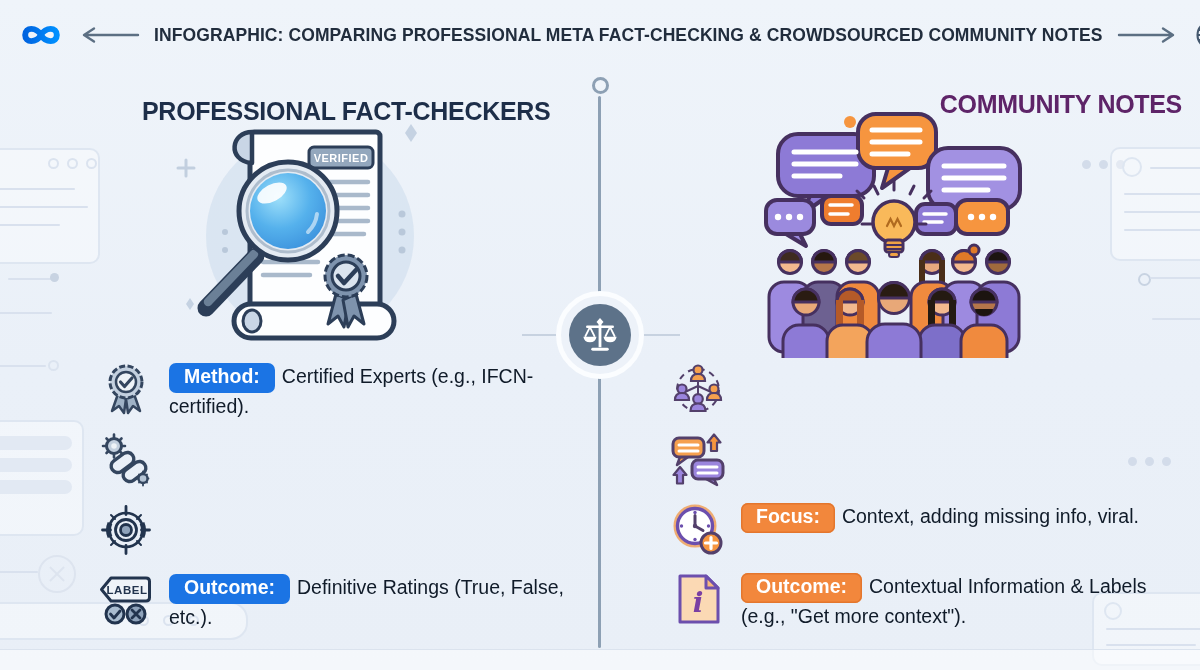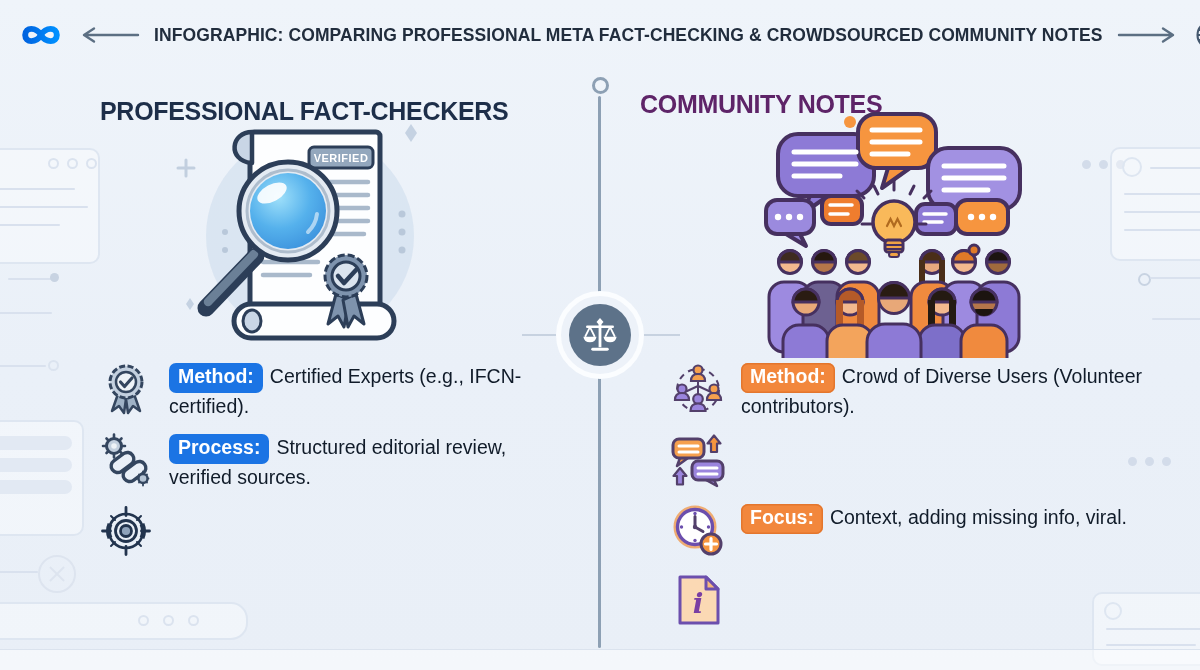--- a/index.html
+++ b/index.html
@@ -14,41 +14,41 @@
   .wdot{width:7px;height:7px;border:2px solid #dbe3ef;border-radius:50%;}
   .wdot.f{background:#d3dcea;border-color:#d3dcea;width:5px;height:5px;}
   .pillrow{height:14px;border-radius:7px;background:#e2e9f3;margin:8px 10px;}
   .xcircle{width:34px;height:34px;border:2px solid #dde4ef;border-radius:50%;position:relative;}
   .xcircle:before,.xcircle:after{content:"";position:absolute;left:7px;top:16px;width:20px;height:2px;background:#dde4ef;}
   .xcircle:before{transform:rotate(45deg);} .xcircle:after{transform:rotate(-45deg);}
   
   .topbar{position:absolute;left:0;top:12px;width:1200px;height:46px;display:flex;align-items:center;gap:14px;padding:0 18px;box-sizing:border-box;}
   .topbar .title{flex:1;text-align:center;font-size:17.5px;font-weight:700;color:#212d3d;letter-spacing:.1px;white-space:nowrap;}
   
-  .col-title{position:absolute;font-size:25px;font-weight:700;letter-spacing:-.3px;white-space:nowrap;}
+  .col-title{position:absolute;font-size:25px;font-weight:700;letter-spacing:-.3px;white-space:nowrap;margin-left:42px;}
   .col-title.left{left:100px;top:76px;color:#1d2e49;}
-  .col-title.right{left:640px;top:69px;width:500px;text-align:left;color:#5e2468;}
+  .col-title.right{left:640px;top:69px;width:500px;text-align:right;color:#5e2468;}
   
   .vline{position:absolute;left:598px;top:96px;width:3px;height:552px;background:#8da0b4;border-radius:2px;}
   .vline-cap{position:absolute;left:592px;top:77px;width:11px;height:11px;border:3px solid #8da0b4;border-radius:50%;background:#eff4fa;}
   .emblem-ring{position:absolute;left:556px;top:291px;width:88px;height:88px;border-radius:50%;
                background:#edf2f9;border:5px solid #fbfdff;box-sizing:border-box;
                display:flex;align-items:center;justify-content:center;}
   .emblem{width:62px;height:62px;border-radius:50%;background:#5d7289;display:flex;align-items:center;justify-content:center;}
   .stub{position:absolute;top:334px;height:2px;background:#c7d2e0;}
   
   .illus{position:absolute;}
   
   .items{position:absolute;display:flex;flex-direction:column;}
   .items.left{left:98px;top:361px;width:466px;}
   .items.right{left:670px;top:361px;width:480px;}
   .item{display:flex;align-items:flex-start;gap:15px;min-height:58px;margin-bottom:12px;}
   .item-icon{flex:0 0 56px;width:56px;height:56px;}
   .item-text{margin:2px 0 0 0;font-size:19.5px;line-height:27.5px;color:#101b29;}
-  .pill{display:inline-block;color:#fff;font-weight:700;padding:0px 9px 2px;border-radius:7px;margin-right:7px;}
+  .pill{display:inline-block;color:#fff;font-weight:700;padding:0px 15px 2px;border-radius:7px;margin-right:7px;}
   .pill.blue{background:#1b74e4;}
   .pill.orange{background:#f2873c;box-shadow:inset 0 0 0 1.5px #e4762d;}
   
   .footer-strip{position:absolute;left:0;bottom:0;width:1200px;height:20px;background:rgba(255,255,255,.5);border-top:1.5px solid #dbe3ee;}
 </style>
 </head>
 <body>
 
 <div id="stage">
 
@@ -329,43 +329,55 @@
           <circle cx="16" cy="14" r="7.5" fill="#c3d0df" stroke="#34465f" stroke-width="3"></circle>
           <circle cx="16" cy="14" r="2.8" fill="#eef3f8"></circle>
           <rect x="12" y="24" width="25" height="13" rx="6.5" fill="none" stroke="#34465f" stroke-width="3.4" transform="rotate(-36 24.5 30.5)"></rect>
           <rect x="24" y="33" width="25" height="13" rx="6.5" fill="none" stroke="#34465f" stroke-width="3.4" transform="rotate(-36 36.5 39.5)"></rect>
           <g stroke="#34465f" stroke-width="1.8" stroke-linecap="round">
             <path d="M45 39.5 v3 M45 50.5 v3 M39.5 46.5 h3 M47.5 46.5 h3 M41 42.5 l2 2 M47 48.5 l2 2 M49 42.5 l-2 2 M43 48.5 l-2 2"></path>
           </g>
           <circle cx="45" cy="46.5" r="4.5" fill="#b6c5d6" stroke="#34465f" stroke-width="2.4"></circle>
         </svg>
       </span>
-      <p class="item-text">
-        <span class="pill blue">Process:</span><span>Structured editorial review, verified sources.</span>
-      </p>
     </div>
 
     <div class="item">
       <span class="item-icon">
         <svg width="56" height="56" viewBox="0 0 56 56">
           <circle cx="28" cy="28" r="17" fill="none" stroke="#22344e" stroke-width="2.6"></circle>
           <path d="M12 35 A17.5 17.5 0 0 1 12 21" fill="none" stroke="#22344e" stroke-width="5"></path>
           <path d="M44 21 A17.5 17.5 0 0 1 44 35" fill="none" stroke="#22344e" stroke-width="5"></path>
           <circle cx="28" cy="28" r="10.5" fill="none" stroke="#22344e" stroke-width="2.8"></circle>
           <circle cx="28" cy="28" r="5.5" fill="#8fa3bb" stroke="#22344e" stroke-width="2.8"></circle>
           <g stroke="#22344e" stroke-width="2.8" stroke-linecap="round">
             <path d="M28 4.5 v8 M28 43.5 v8 M4.5 28 h8 M43.5 28 h8"></path>
           </g>
           <g stroke="#22344e" stroke-width="2" stroke-linecap="round">
             <path d="M13 13 l4 4 M43 13 l-4 4 M13 43 l4 -4 M43 43 l-4 -4"></path>
           </g>
         </svg>
       </span>
     </div>
 
+    <div class="item">
+      <span class="item-icon">
+        <svg width="56" height="56" viewBox="0 0 56 56">
+          <path d="M13 6 H48 Q51.5 6 51.5 9.5 V25.5 Q51.5 29 48 29 H13 L3.5 17.5 Z" fill="#eef3f8" stroke="#22344e" stroke-width="3" stroke-linejoin="round"></path>
+          <text x="29" y="22" text-anchor="middle" font-family="Liberation Sans, sans-serif" font-size="11.5" font-weight="bold" fill="#22344e" letter-spacing=".5">LABEL</text>
+          <circle cx="17" cy="42" r="9" fill="#a9bccf" stroke="#22344e" stroke-width="3"></circle>
+          <path d="M12.5 42 l3.5 4 6 -7" fill="none" stroke="#22344e" stroke-width="2.8" stroke-linecap="round" stroke-linejoin="round"></path>
+          <circle cx="38" cy="42" r="9" fill="#8fa3bb" stroke="#22344e" stroke-width="3"></circle>
+          <path d="M34 38 l8 8 M42 38 l-8 8" stroke="#22344e" stroke-width="2.8" stroke-linecap="round"></path>
+        </svg>
+      </span>
+      <p class="item-text">
+        <span class="pill blue">Outcome:</span><span>Definitive Ratings (True, False, etc.).</span>
+      </p>
+    </div>
   </div>
 
   <div class="items right">
 
     <div class="item">
       <span class="item-icon">
         <svg width="56" height="56" viewBox="0 0 56 56">
           <circle cx="28" cy="29" r="21" fill="none" stroke="#53406b" stroke-width="2" stroke-dasharray="6 5"></circle>
           <g stroke="#53406b" stroke-width="2" stroke-linecap="round">
             <path d="M28 25 L28 14 M28 25 L15 31 M28 25 L41 31 M28 25 L28 38"></path>
@@ -375,23 +387,20 @@
               <path d="M21 20 q0 -7 7 -7 q7 0 7 7 z" fill="#f6a04e"></path>
             <circle cx="12" cy="28" r="4.5" fill="#9b85dd"></circle>
               <path d="M5 39 q0 -7 7 -7 q7 0 7 7 z" fill="#9b85dd"></path>
             <circle cx="44" cy="28" r="4.5" fill="#f6a04e"></circle>
               <path d="M37 39 q0 -7 7 -7 q7 0 7 7 z" fill="#f6a04e"></path>
             <circle cx="28" cy="38" r="4.8" fill="#9b85dd"></circle>
               <path d="M20.5 50 q0 -7.5 7.5 -7.5 q7.5 0 7.5 7.5 z" fill="#9b85dd"></path>
           </g>
         </svg>
       </span>
-      <p class="item-text">
-        <span class="pill orange">Method:</span><span>Crowd of Diverse Users (Volunteer contributors).</span>
-      </p>
     </div>
 
     <div class="item">
       <span class="item-icon">
         <svg width="56" height="56" viewBox="0 0 56 56">
           <path d="M10 26 L7 34 L18 26 Z" fill="#f6a04e" stroke="#53406b" stroke-width="2.5" stroke-linejoin="round"></path>
           <rect x="3" y="7" width="31" height="19" rx="6" fill="#f6a04e" stroke="#53406b" stroke-width="3"></rect>
           <path d="M9 14 h19 M9 20 h19" stroke="#ffffff" stroke-width="3" stroke-linecap="round"></path>
           <path d="M44 3.5 L50.5 11.5 H47 V20 H41 V11.5 H37.5 Z" fill="#f6953f" stroke="#53406b" stroke-width="2.2" stroke-linejoin="round"></path>
           <path d="M44 48 L47 54 L36 48 Z" fill="#9b85dd" stroke="#53406b" stroke-width="2.5" stroke-linejoin="round"></path>
@@ -425,17 +434,20 @@
     </div>
 
     <div class="item">
       <span class="item-icon">
         <svg width="56" height="56" viewBox="0 0 56 56">
           <path d="M10 5 H36 L48 17 V51 H10 Z" fill="#fbd9b4" stroke="#6c4fad" stroke-width="3" stroke-linejoin="round"></path>
           <path d="M36 5 V17 H48 Z" fill="#f6b97e" stroke="#6c4fad" stroke-width="3" stroke-linejoin="round"></path>
           <text x="28" y="41" text-anchor="middle" font-family="'DejaVu Serif', serif" font-size="28" font-style="italic" font-weight="bold" fill="#7a3fa3">i</text>
         </svg>
       </span>
+      <p class="item-text">
+        <span class="pill orange">Outcome:</span><span>Contextual Information &amp; Labels (e.g., "Get more context").</span>
+      </p>
     </div>
   </div>
 
   <div class="footer-strip"></div>
 </div>
 
 </body></html>

